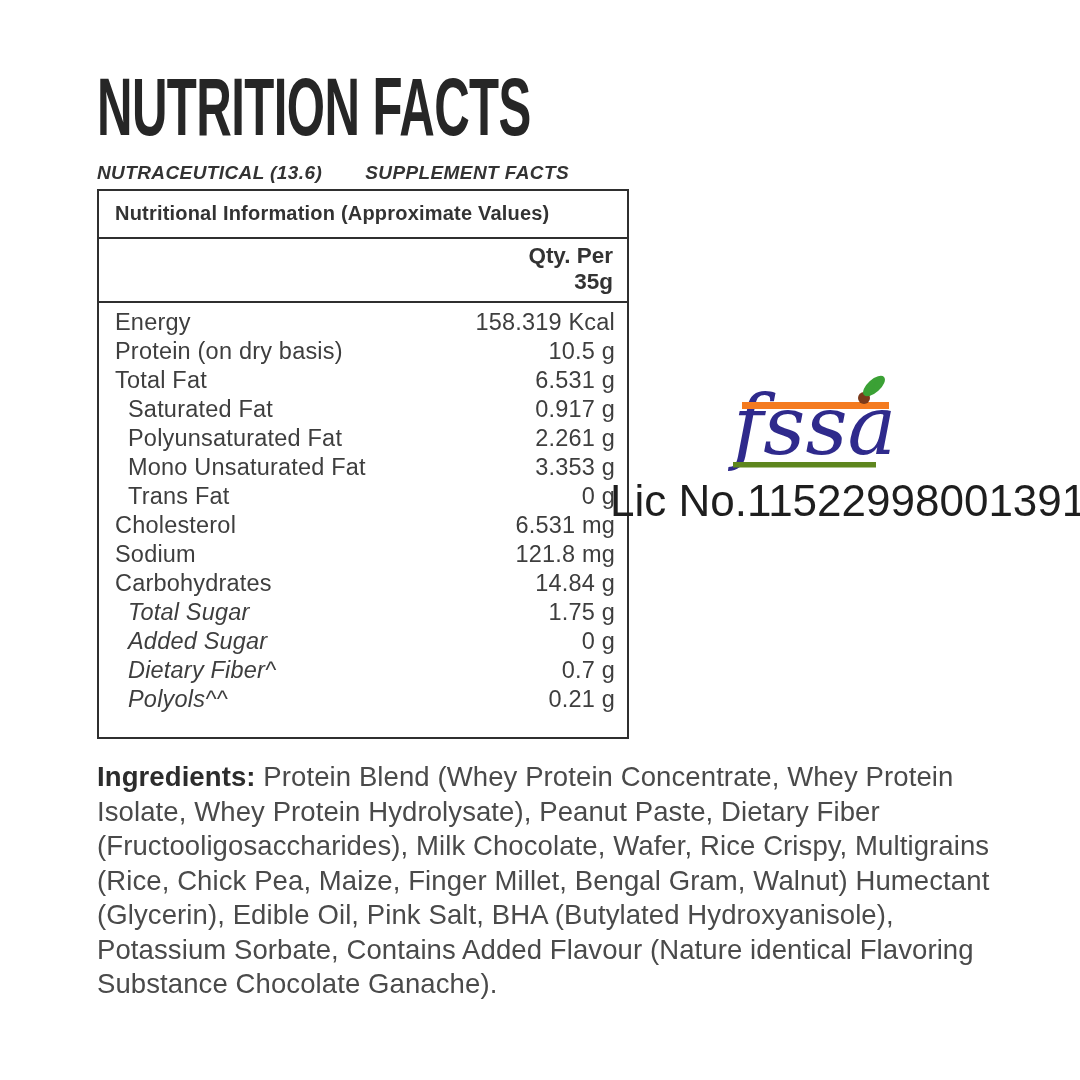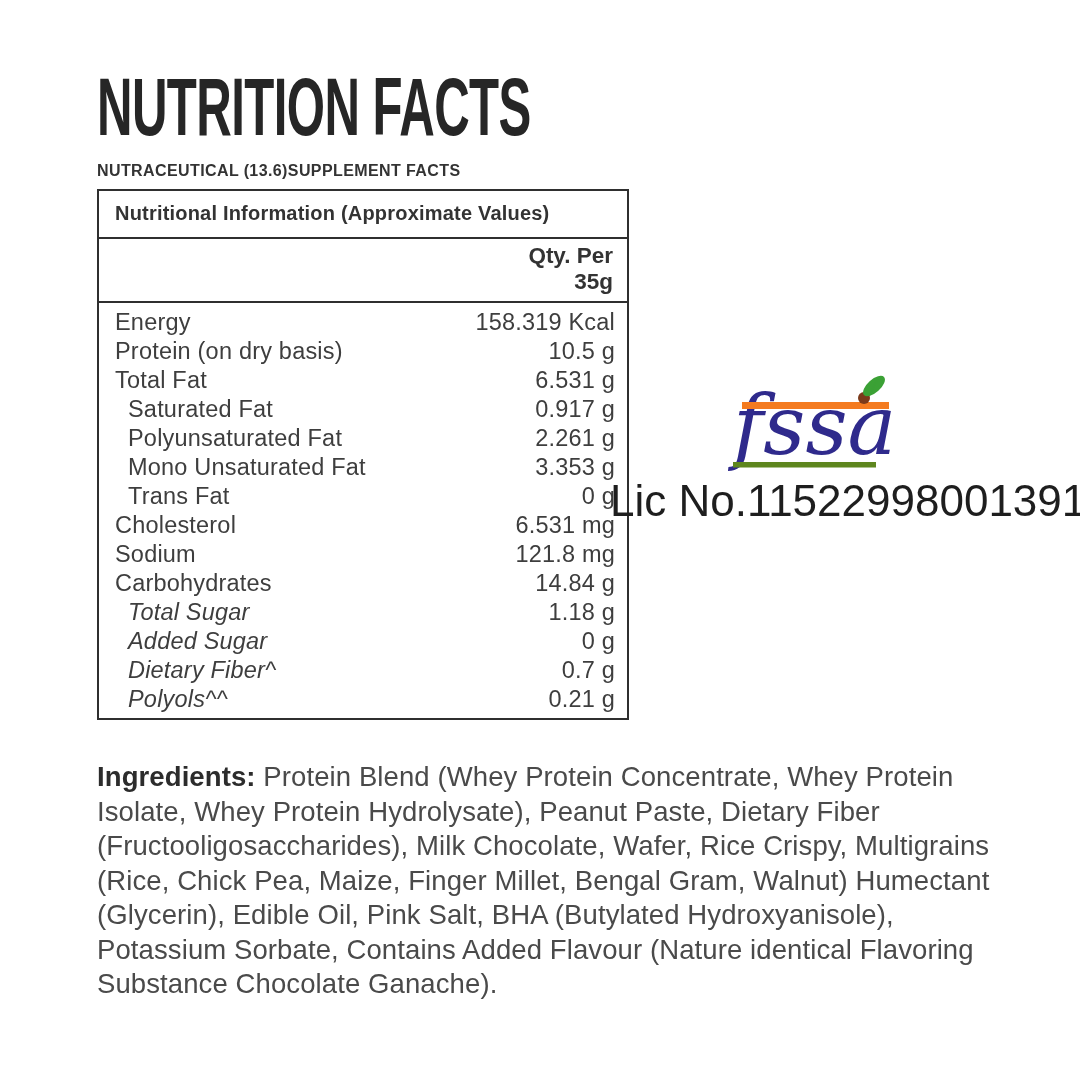--- a/index.html
+++ b/index.html
@@ -22,24 +22,26 @@
     white-space: nowrap;
     transform: scaleX(0.60);
     transform-origin: left top;
   }
 
   .subheader {
     position: absolute;
     left: 97px; top: 162px;
     width: 472px;
     display: flex;
-    font-size: 16px;
+    justify-content: space-between;
+    font-size: 19px;
     font-weight: bold;
     letter-spacing: 0.4px;
     color: #333333;
+    font-style: italic;
   }
 
   
   .nutrition-table {
     position: absolute;
     left: 97px; top: 189px;
     width: 532px;
     border: 2.5px solid #2f2f2f;
     background: #ffffff;
   }
@@ -54,21 +56,21 @@
   .tbl-qty {
     padding: 4px 14px 6px 14px;
     text-align: right;
     font-size: 22.5px;
     font-weight: bold;
     line-height: 26px;
     color: #333333;
     border-bottom: 2.5px solid #2f2f2f;
   }
   .tbl-rows {
-    padding: 5px 12px 4px 16px;
+    padding: 5px 12px 23px 16px;
   }
   .row {
     display: flex;
     justify-content: space-between;
     align-items: baseline;
     line-height: 29px;
     font-size: 23.5px;
     color: #3e3e3e;
     letter-spacing: 0.2px;
   }
@@ -162,21 +164,21 @@
     <div class="row">
       <span class="lbl">Sodium</span>
       <span class="val">121.8 mg</span>
     </div>
     <div class="row">
       <span class="lbl">Carbohydrates</span>
       <span class="val">14.84 g</span>
     </div>
     <div class="row indent italic">
       <span class="lbl">Total Sugar</span>
-      <span class="val">1.18 g</span>
+      <span class="val">1.75 g</span>
     </div>
     <div class="row indent italic">
       <span class="lbl">Added Sugar</span>
       <span class="val">0 g</span>
     </div>
     <div class="row indent italic">
       <span class="lbl">Dietary Fiber^</span>
       <span class="val">0.7 g</span>
     </div>
     <div class="row indent italic">

